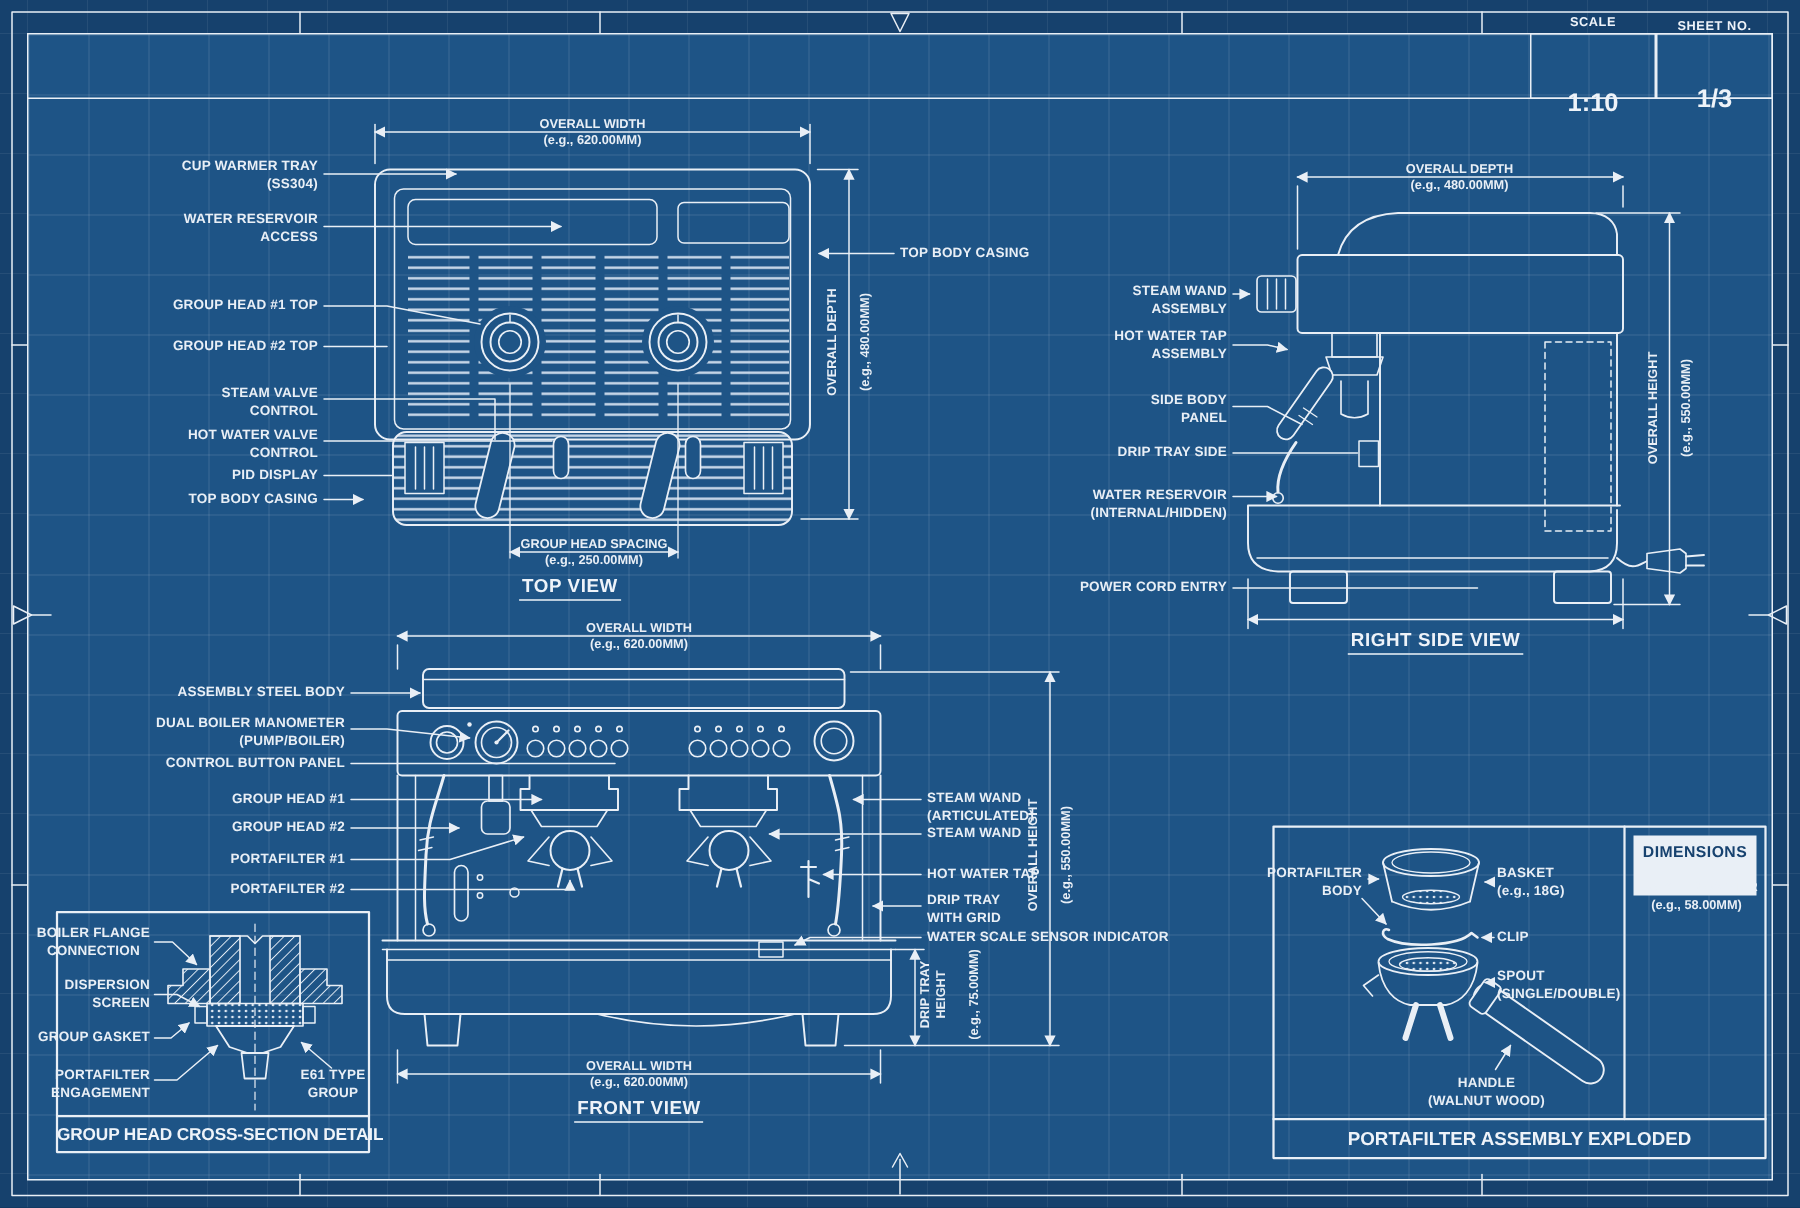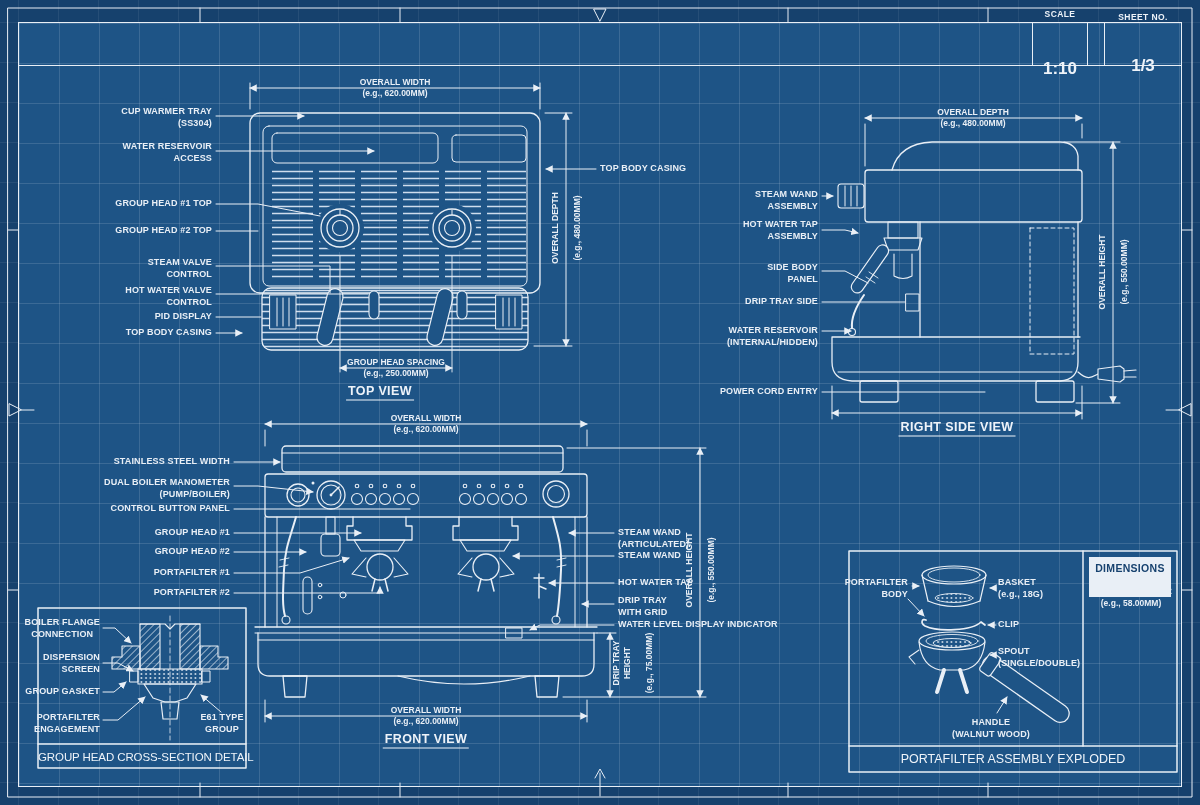--- a/index.html
+++ b/index.html
@@ -27,21 +27,21 @@
     letter-spacing:.15px;white-space:pre-line;transform:translateY(-50%);}
   .r{text-align:right;}
   .c{text-align:center;}
   .hdim{position:absolute;transform:translate(-50%,-50%);text-align:center;color:#e9eff6;
     font:700 8.5px/11px "Liberation Sans",sans-serif;white-space:nowrap;}
   .vdim{position:absolute;transform:translate(-50%,-50%) rotate(-90deg);text-align:center;color:#e9eff6;
     font:700 8.5px/11px "Liberation Sans",sans-serif;white-space:pre-line;}
   .vtitle{position:absolute;transform:translate(-50%,-50%);color:#eef3f9;
     font:700 12.5px/14px "Liberation Sans",sans-serif;letter-spacing:.4px;
     border-bottom:1.5px solid #eef3f9;padding:0 2px 2px;white-space:nowrap;}
-  .boxtitle{position:absolute;color:#eef3f9;font-weight:400;text-align:center;white-space:nowrap;}
+  .boxtitle{position:absolute;color:#eef3f9;font-weight:700;text-align:center;white-space:nowrap;}
   .dim-head{position:absolute;background:#e9eff6;color:#17426f;
     font:700 10.5px/22px "Liberation Sans",sans-serif;text-align:center;letter-spacing:.3px;}
   .dim-rows{position:absolute;text-align:center;color:#e9eff6;font:700 8.5px/12px "Liberation Sans",sans-serif;}
 </style>
 </head>
 <body>
 
 <div class="page">
   <div class="sheet"></div>
 
@@ -336,21 +336,21 @@
       <path d="M912,586 H919" marker-end="url(#ar)"></path>
       <path d="M908,599 L924,616" marker-end="url(#ar)"></path>
       <path d="M996,588 H990" marker-end="url(#ar)"></path>
       <path d="M996,625 H988" marker-end="url(#ar)"></path>
       <path d="M996,655 H990" marker-end="url(#ar)"></path>
       <path d="M997,713 L1007,697" marker-end="url(#ar)"></path>
     </g>
   </svg>
 
   <div class="titlebar" style="left:18px;top:22px;right:18px;">
-    <div class="tb-box" style="right:94px;width:56px;gap:39px;">
+    <div class="tb-box" style="right:78px;width:84px;gap:39px;">
       <div class="k">SCALE</div>
       <div class="v">1:10</div>
     </div>
     <div class="tb-box" style="right:0;width:78px;gap:33px;">
       <div class="k">SHEET NO.</div>
       <div class="v">1/3</div>
     </div>
   </div>
 
   <div class="lbl r" style="right:988px;top:117px;">CUP WARMER TRAY
@@ -393,35 +393,35 @@
   <div class="hdim" style="left:973px;top:118px;">
     <div>OVERALL DEPTH</div>
     <div>(e.g., 480.00MM)</div>
   </div>
   <div class="vdim" style="left:1113px;top:272px;">
     <div>OVERALL HEIGHT</div>
     <div>(e.g., 550.00MM)</div>
   </div>
   <div class="vtitle" style="left:957px;top:428px;">RIGHT SIDE VIEW</div>
 
-  <div class="lbl r" style="right:970px;top:462px;">STAINLESS STEEL WIDTH</div>
+  <div class="lbl r" style="right:970px;top:462px;">ASSEMBLY STEEL BODY</div>
   <div class="lbl r" style="right:970px;top:488px;">DUAL BOILER MANOMETER
 (PUMP/BOILER)</div>
   <div class="lbl r" style="right:970px;top:509px;">CONTROL BUTTON PANEL</div>
   <div class="lbl r" style="right:970px;top:533px;">GROUP HEAD #1</div>
   <div class="lbl r" style="right:970px;top:552px;">GROUP HEAD #2</div>
   <div class="lbl r" style="right:970px;top:573px;">PORTAFILTER #1</div>
   <div class="lbl r" style="right:970px;top:593px;">PORTAFILTER #2</div>
   <div class="lbl" style="left:618px;top:538px;">STEAM WAND
 (ARTICULATED)</div>
   <div class="lbl" style="left:618px;top:556px;">STEAM WAND</div>
   <div class="lbl" style="left:618px;top:583px;">HOT WATER TAP</div>
   <div class="lbl" style="left:618px;top:606px;">DRIP TRAY
 WITH GRID</div>
-  <div class="lbl" style="left:618px;top:625px;">WATER LEVEL DISPLAY INDICATOR</div>
+  <div class="lbl" style="left:618px;top:625px;">WATER SCALE SENSOR INDICATOR</div>
   <div class="hdim" style="left:426px;top:424px;">
     <div>OVERALL WIDTH</div>
     <div>(e.g., 620.00MM)</div>
   </div>
   <div class="vdim" style="left:700px;top:570px;">
     <div>OVERALL HEIGHT</div>
     <div>(e.g., 550.00MM)</div>
   </div>
   <div class="vdim" style="left:633px;top:663px;">
     <div>DRIP TRAY

